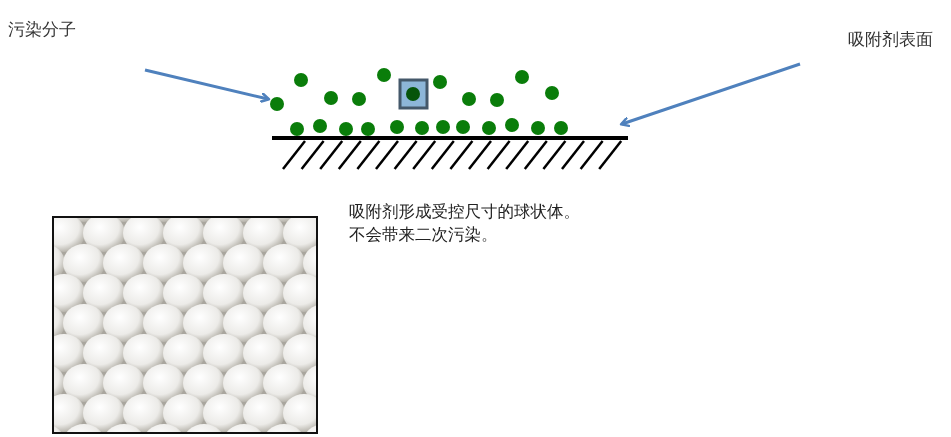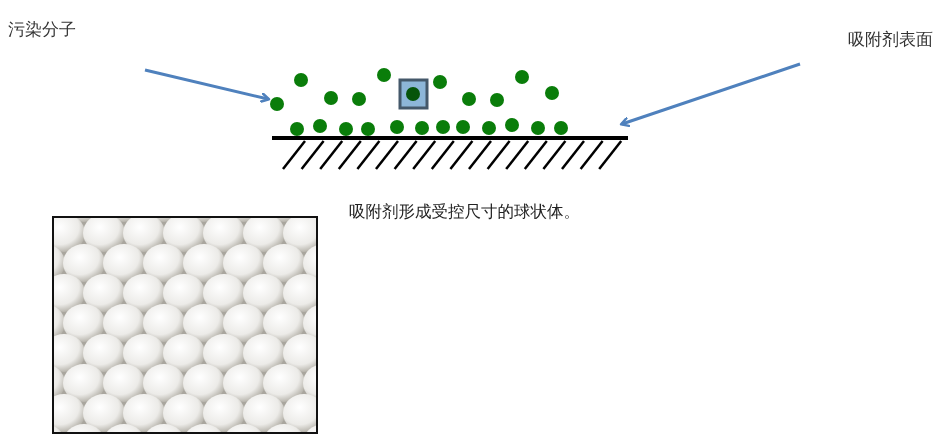--- a/index.html
+++ b/index.html
@@ -166,13 +166,14 @@
       <ellipse cx="150" cy="225" rx="21" ry="19" fill="url(#sg)"></ellipse>
       <ellipse cx="190" cy="225" rx="21" ry="19" fill="url(#sg)"></ellipse>
       <ellipse cx="230" cy="225" rx="21" ry="19" fill="url(#sg)"></ellipse>
       <ellipse cx="270" cy="225" rx="21" ry="19" fill="url(#sg)"></ellipse>
       <ellipse cx="310" cy="225" rx="21" ry="19" fill="url(#sg)"></ellipse>
     </svg>
 </div>
 
 <div id="desc">
   <div>吸附剂形成受控尺寸的球状体。</div>
+  <div>不会带来二次污染。</div>
 </div>
 
 </body></html>

